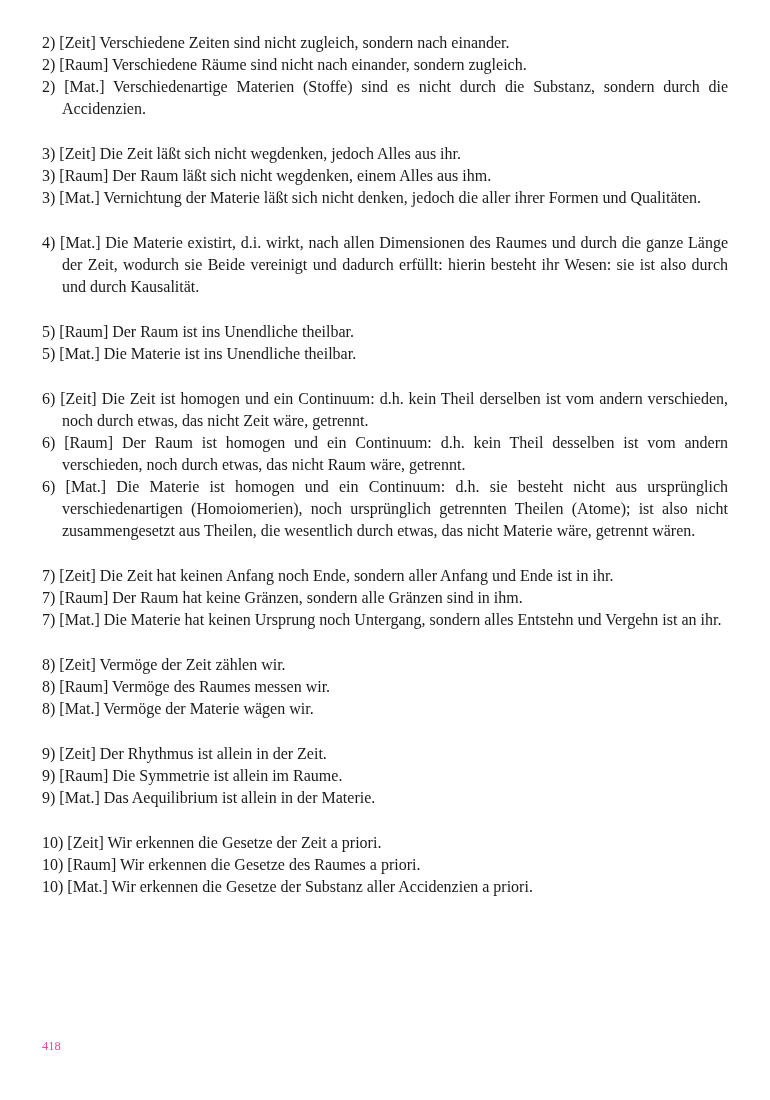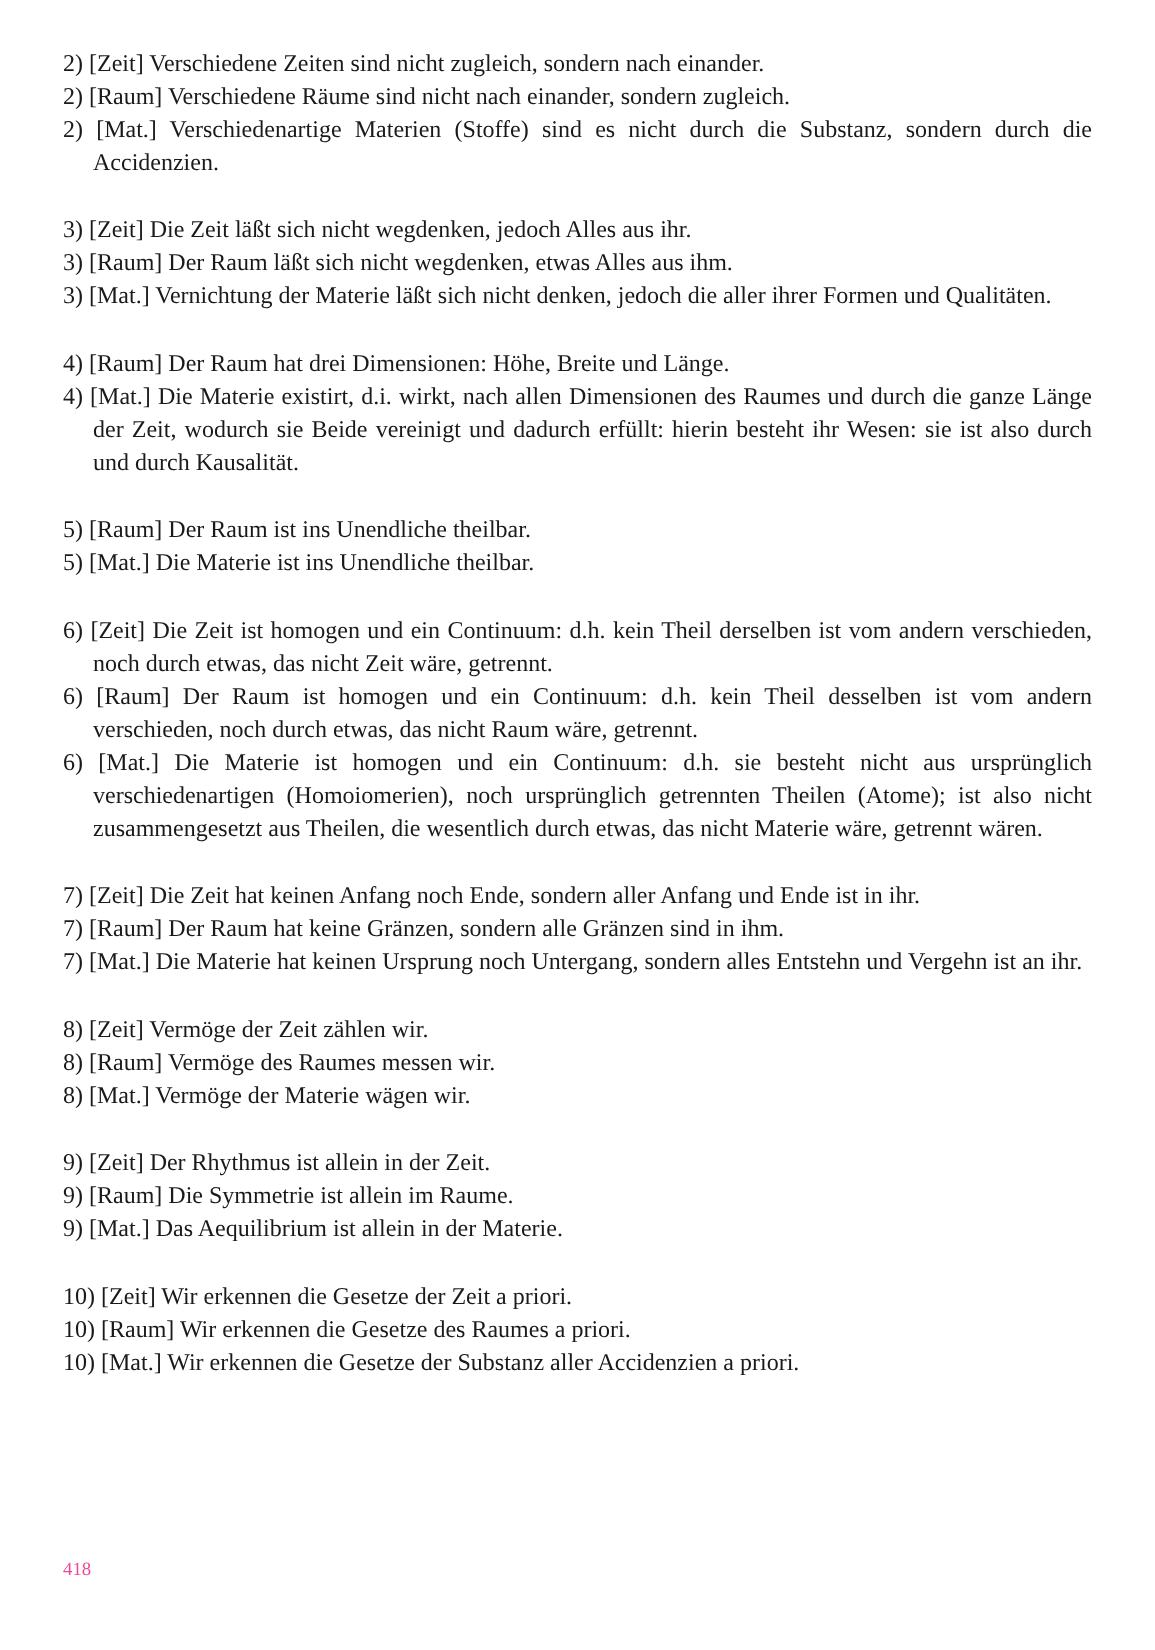--- a/index.html
+++ b/index.html
@@ -52,25 +52,24 @@
 
 <div class="page">
   <div class="content">
       <div class="group">
         <p class="item"><span class="num">2)</span> <span class="tag">[Zeit]</span> <span class="run">Verschiedene Zeiten sind nicht zugleich, sondern nach einander.</span></p>
         <p class="item"><span class="num">2)</span> <span class="tag">[Raum]</span> <span class="run">Verschiedene Räume sind nicht nach einander, sondern zugleich.</span></p>
         <p class="item"><span class="num">2)</span> <span class="tag">[Mat.]</span> <span class="run">Verschiedenartige Materien (Stoffe) sind es nicht durch die Substanz, sondern durch die Accidenzien.</span></p>
       </div>
       <div class="group">
         <p class="item"><span class="num">3)</span> <span class="tag">[Zeit]</span> <span class="run">Die Zeit läßt sich nicht wegdenken, jedoch Alles aus ihr.</span></p>
-        <p class="item"><span class="num">3)</span> <span class="tag">[Raum]</span> <span class="run">Der Raum läßt sich nicht wegdenken, etwas Alles aus ihm.</span></p>
+        <p class="item"><span class="num">3)</span> <span class="tag">[Raum]</span> <span class="run">Der Raum läßt sich nicht wegdenken, einem Alles aus ihm.</span></p>
         <p class="item"><span class="num">3)</span> <span class="tag">[Mat.]</span> <span class="run">Vernichtung der Materie läßt sich nicht denken, jedoch die aller ihrer Formen und Qualitäten.</span></p>
       </div>
       <div class="group">
-        <p class="item"><span class="num">4)</span> <span class="tag">[Raum]</span> <span class="run">Der Raum hat drei Dimensionen: Höhe, Breite und Länge.</span></p>
         <p class="item"><span class="num">4)</span> <span class="tag">[Mat.]</span> <span class="run">Die Materie existirt, d.i. wirkt, nach allen Dimensionen des Raumes und durch die ganze Länge der Zeit, wodurch sie Beide vereinigt und dadurch erfüllt: hierin besteht ihr Wesen: sie ist also durch und durch Kausalität.</span></p>
       </div>
       <div class="group">
         <p class="item"><span class="num">5)</span> <span class="tag">[Raum]</span> <span class="run">Der Raum ist ins Unendliche theilbar.</span></p>
         <p class="item"><span class="num">5)</span> <span class="tag">[Mat.]</span> <span class="run">Die Materie ist ins Unendliche theilbar.</span></p>
       </div>
       <div class="group">
         <p class="item"><span class="num">6)</span> <span class="tag">[Zeit]</span> <span class="run">Die Zeit ist homogen und ein </span><span class="run it">Continuum:</span><span class="run"> d.h. kein Theil derselben ist vom andern verschieden, noch durch etwas, das nicht Zeit wäre, getrennt.</span></p>
         <p class="item"><span class="num">6)</span> <span class="tag">[Raum]</span> <span class="run">Der Raum ist homogen und ein </span><span class="run it">Continuum:</span><span class="run"> d.h. kein Theil desselben ist vom andern verschieden, noch durch etwas, das nicht Raum wäre, getrennt.</span></p>
         <p class="item"><span class="num">6)</span> <span class="tag">[Mat.]</span> <span class="run">Die Materie ist homogen und ein </span><span class="run it">Continuum:</span><span class="run"> d.h. sie besteht nicht aus ursprünglich verschiedenartigen (Homoiomerien), noch ursprünglich getrennten Theilen (Atome); ist also nicht zusammengesetzt aus Theilen, die wesentlich durch etwas, das nicht Materie wäre, getrennt wären.</span></p>

